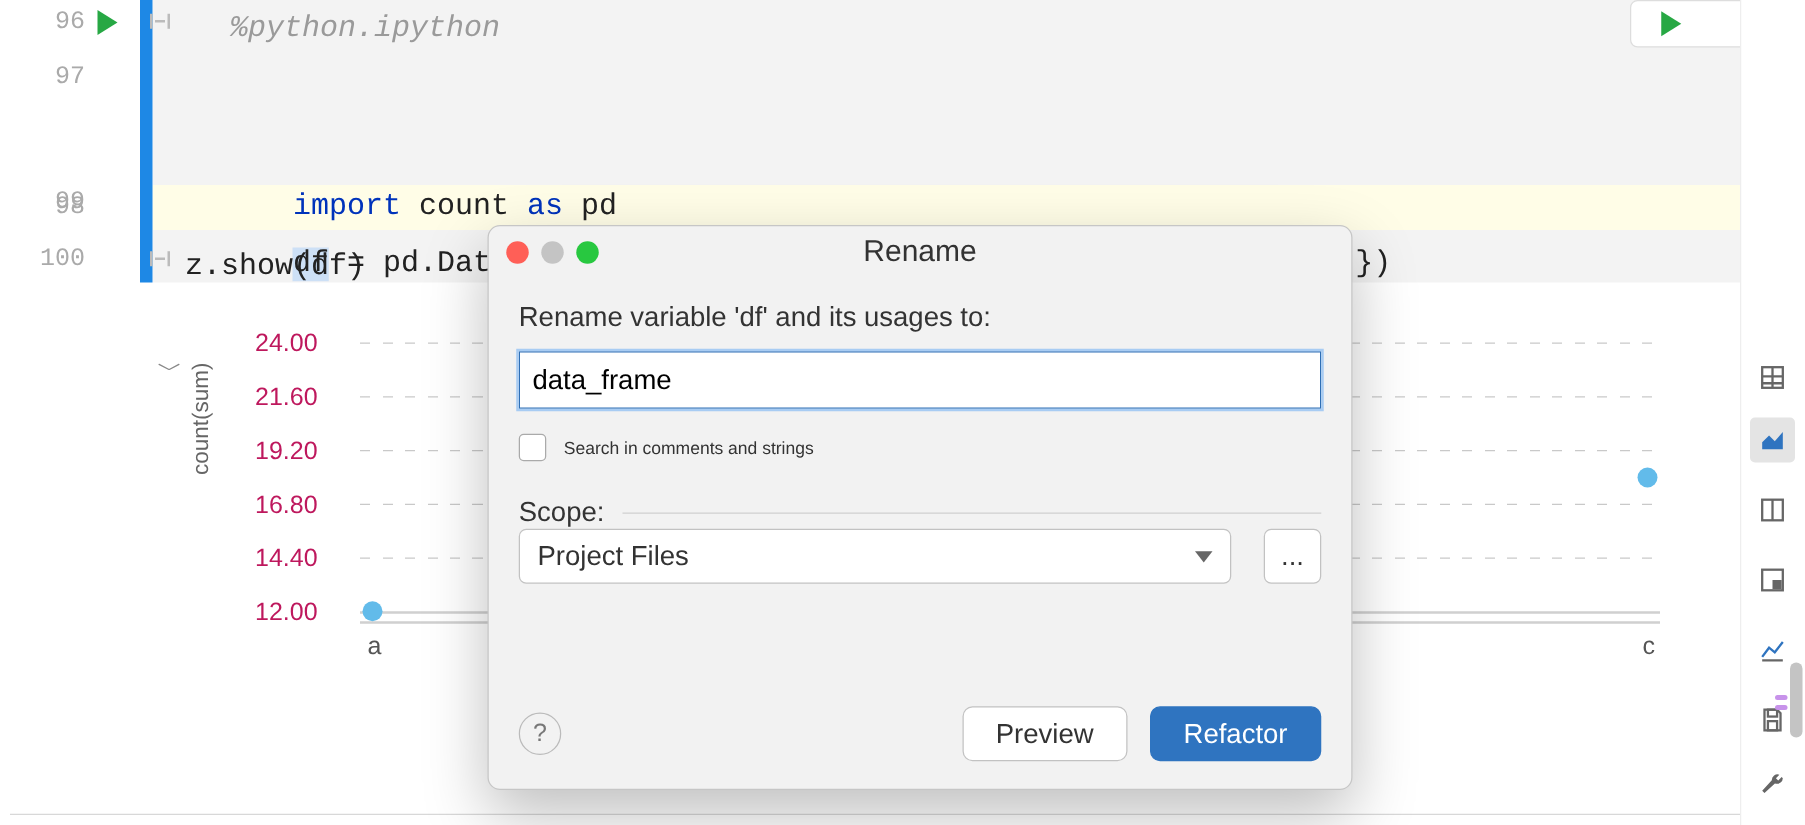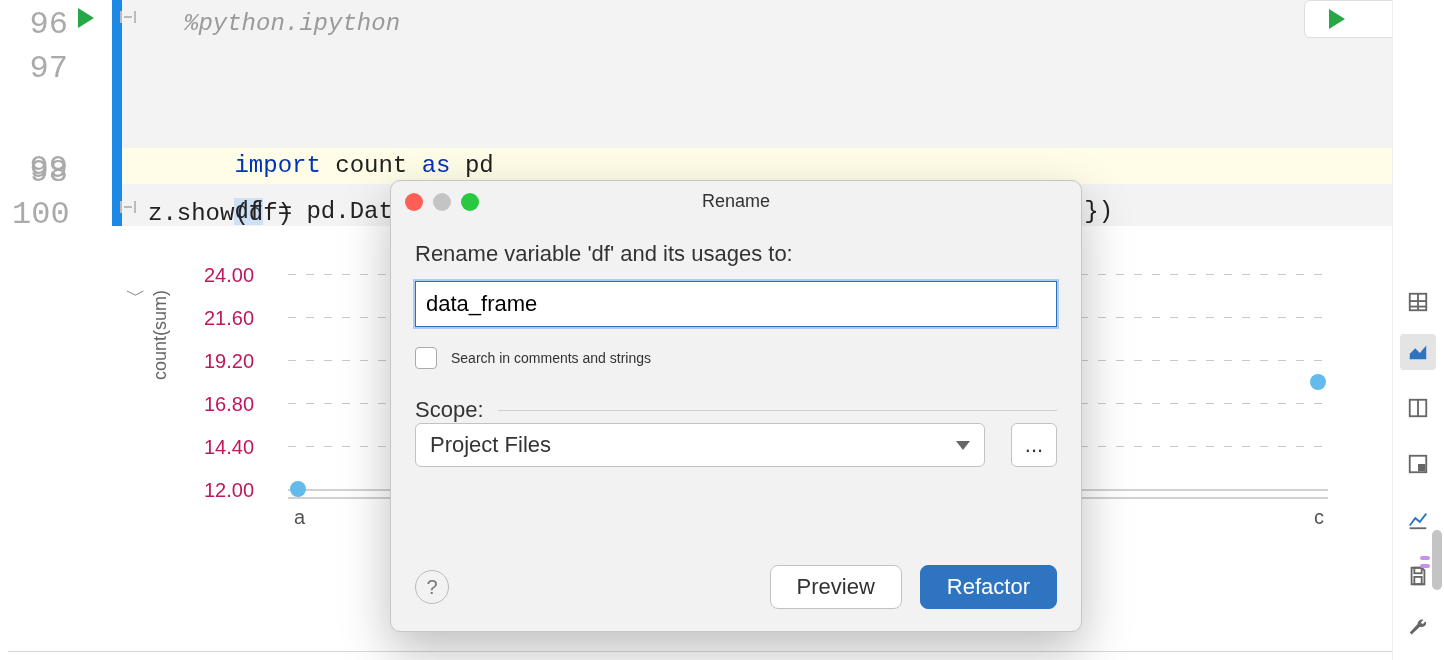--- a/index.html
+++ b/index.html
@@ -11,21 +11,21 @@
     position: absolute; left: 0; top: 0; right: 0; bottom: 0;
     background: #fff;
   }
   .gutter {
     position: absolute; left: 0; top: 0; width: 112px; height: 100%;
     background: #fff;
   }
   .line-number {
     position: absolute; right: 44px; width: 56px; text-align: right;
     font-family: Menlo, Consolas, "Courier New", monospace;
-    font-size: 32px; color: #aaa; user-select: none;
+    font-size: 20px; color: #aaa; user-select: none;
   }
   .run-tri {
     position: absolute; width: 0; height: 0;
     border-top: 10px solid transparent; border-bottom: 10px solid transparent;
     border-left: 16px solid #27a844;
   }
   .cell-stripe {
     position: absolute; left: 112px; top: 0; width: 10px; height: 226px;
     background: #1e88e5;
   }
@@ -106,21 +106,21 @@
     position:absolute; left:390px; top:180px; width:692px; height:452px;
     background:#f2f2f2; border:1px solid #c6c6c6; border-radius:10px;
     box-shadow:0 20px 50px rgba(0,0,0,0.25);
   }
   .titlebar{ height:42px; position:relative; border-bottom:1px solid rgba(0,0,0,0); display:flex; align-items:center;}
   .traffic{ position:absolute; left:14px; top:12px; display:flex; gap:10px;}
   .tl{ width:18px; height:18px; border-radius:50%; }
   .tl.red{ background:#ff5f57;}
   .tl.yel{ background:#c4c4c4;}
   .tl.grn{ background:#28c840;}
-  .title{ width:100%; text-align:center; font-size:18px; color:#333;}
+  .title{ width:100%; text-align:center; font-size:24px; color:#333;}
   .dlg-body{ padding:18px 24px 20px 24px; font-size:22px; color:#333;}
   .prompt{font-size:22px; color:#333; margin-bottom:14px;}
   .name-input{
     width:100%; height:46px; font-size:22px; padding:6px 10px;
     border:1px solid #2f6fb5; outline:2px solid #a8ccf3; background:#fff;
     font-family:inherit;
   }
   .chk-row{ margin-top:20px; display:flex; align-items:center; gap:14px; font-size:14px;}
   .chk{ width:22px; height:22px; border:1px solid #aaa; border-radius:4px; background:#fff;}
   .scope-row{ margin-top:28px; display:flex; align-items:center; gap:14px;}

